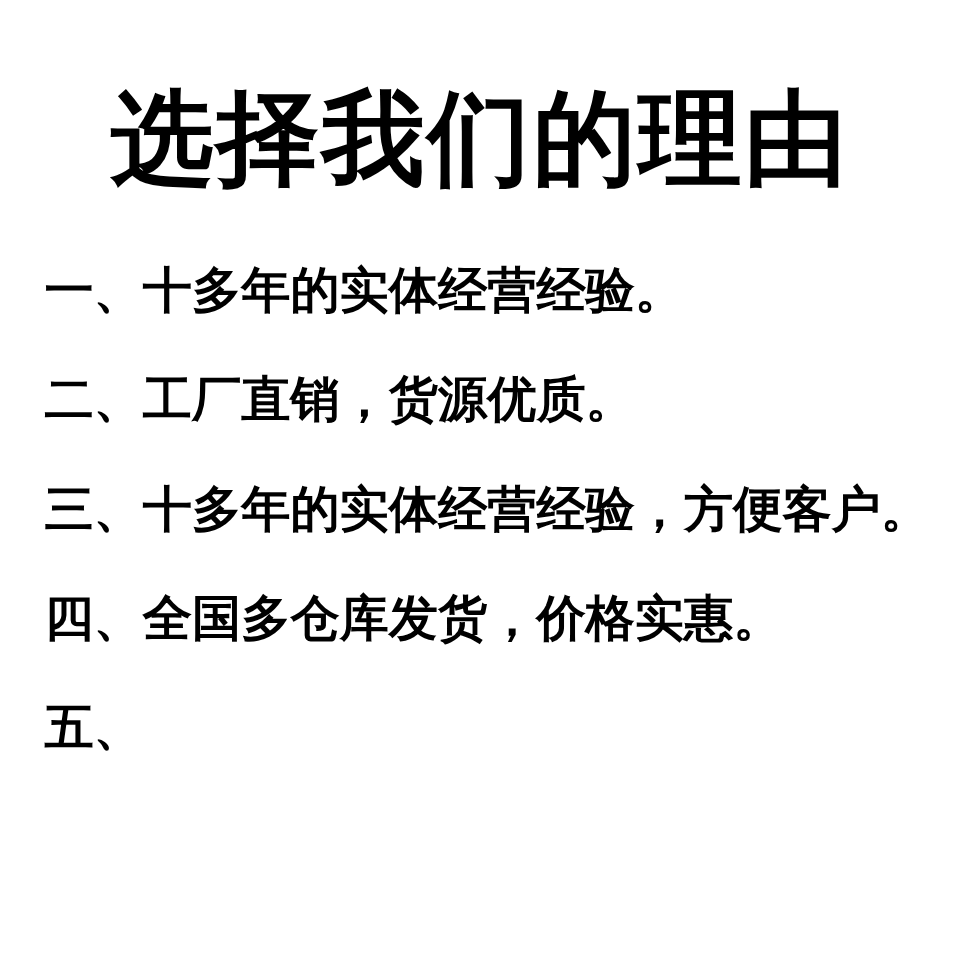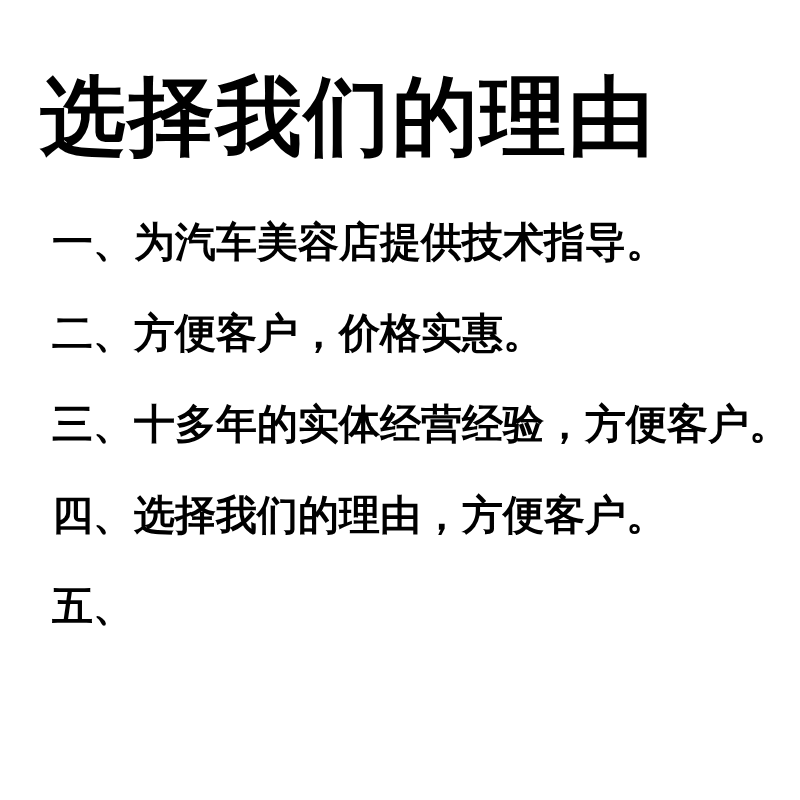--- a/index.html
+++ b/index.html
@@ -15,21 +15,21 @@
     color: #000000;
     overflow: hidden;
   }
   .poster {
     width: 800px;
     height: 580px;
     box-sizing: border-box;
     padding: 70px 40px 56px 40px;
     display: flex;
     flex-direction: column;
-    align-items: flex-start;
+    align-items: center;
   }
   .poster-title {
     font-size: 86px;
     font-weight: bold;
     line-height: 1.08;
     text-align: center;
     letter-spacing: 2px;
     margin: 0 0 56px 0;
     white-space: nowrap;
   }
@@ -60,36 +60,36 @@
 <body>
 
 <div class="poster">
 
   <h1 class="poster-title">选择我们的理由</h1>
 
   <ul class="reason-list">
 
     <li class="reason-item">
       <span class="reason-index">一、</span>
-      <span class="reason-text">为汽车美容店提供技术指导。</span>
+      <span class="reason-text">十多年的实体经营经验。</span>
     </li>
 
     <li class="reason-item">
       <span class="reason-index">二、</span>
-      <span class="reason-text">方便客户，价格实惠。</span>
+      <span class="reason-text">工厂直销，货源优质。</span>
     </li>
 
     <li class="reason-item">
       <span class="reason-index">三、</span>
       <span class="reason-text">十多年的实体经营经验，方便客户。</span>
     </li>
 
     <li class="reason-item">
       <span class="reason-index">四、</span>
-      <span class="reason-text">选择我们的理由，方便客户。</span>
+      <span class="reason-text">全国多仓库发货，价格实惠。</span>
     </li>
 
     <li class="reason-item">
       <span class="reason-index">五、</span>
     </li>
 
   </ul>
 </div>
 
 </body></html>

